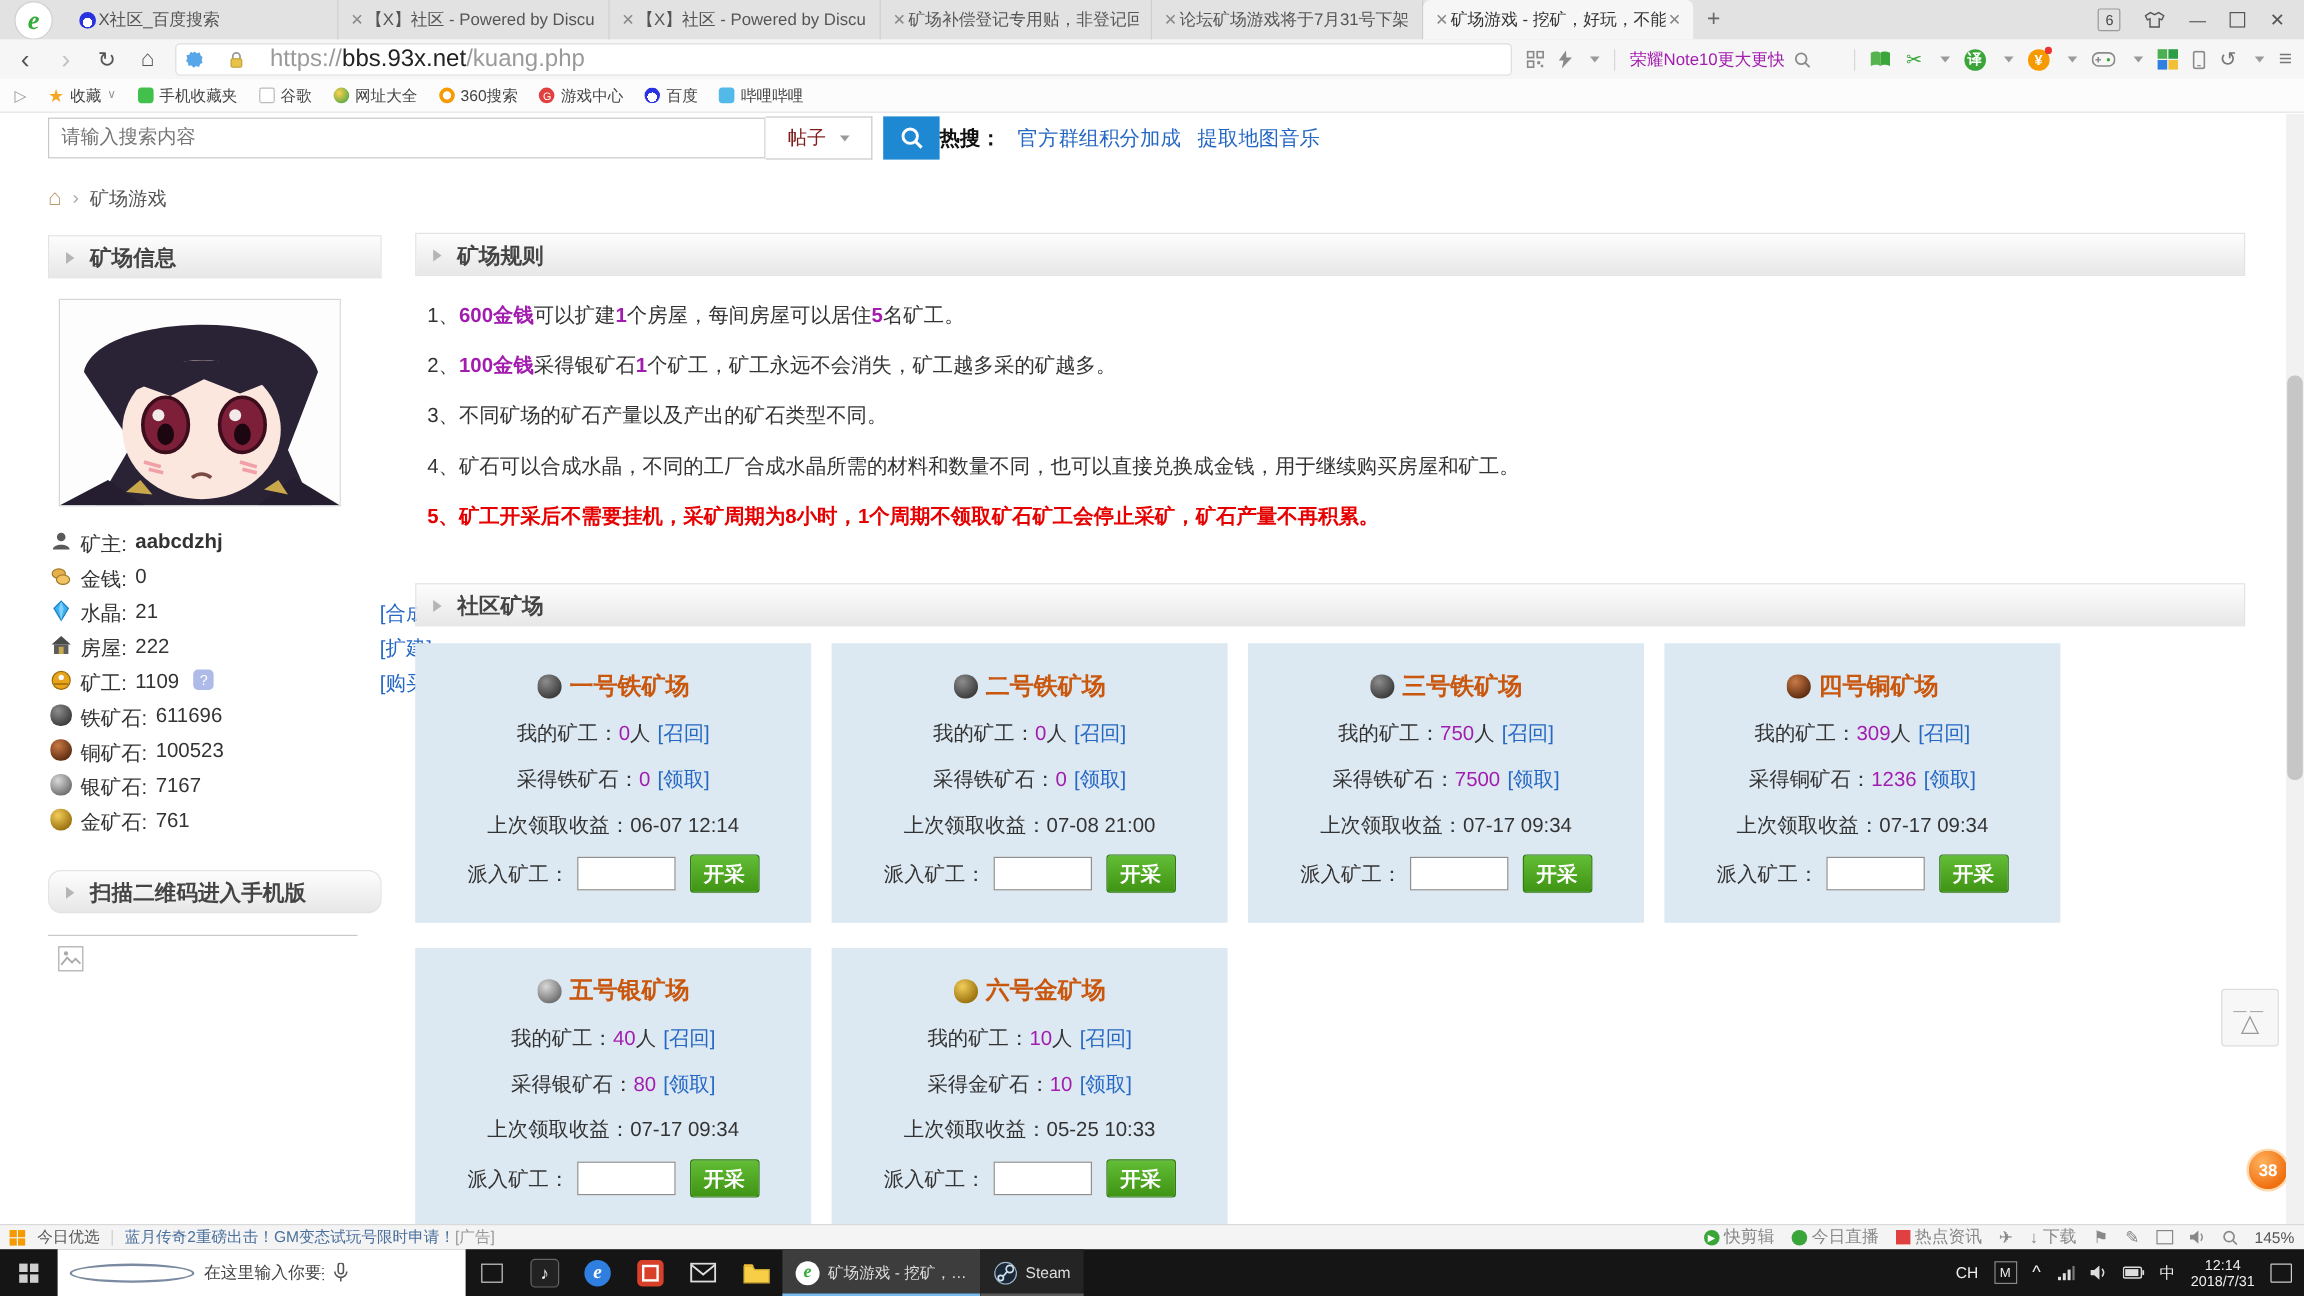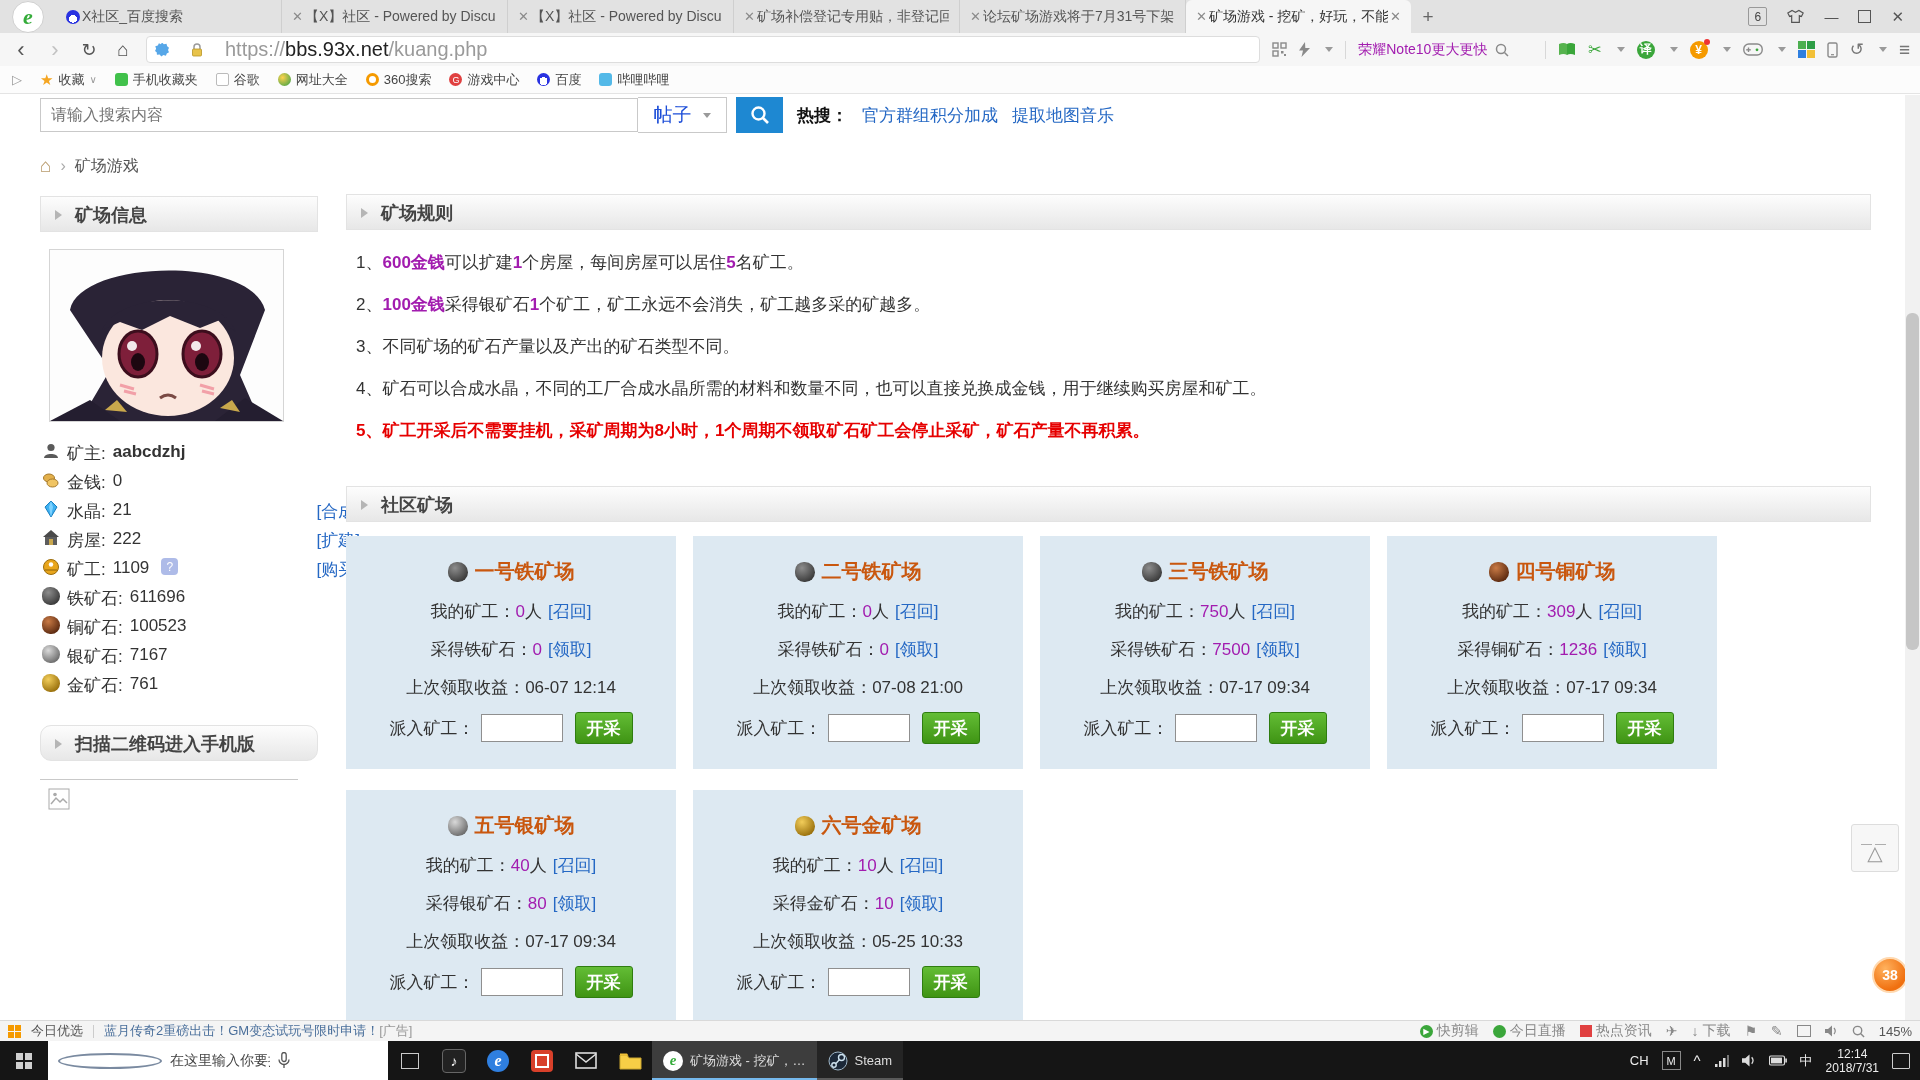--- a/index.html
+++ b/index.html
@@ -52,24 +52,24 @@
   .bm{display:flex;align-items:center;gap:5px;}
   .bm .dot{width:13px;height:13px;border-radius:50%;flex:none;}
   .star{color:#f5a623;font-size:15px;}
   .vee{color:#999;font-size:10px;}
   
   #page{position:absolute;left:0;top:95px;width:1920px;height:925px;background:#fff;overflow:hidden;}
   #searchrow{position:absolute;left:40px;top:0;display:flex;align-items:center;height:40px;}
   #forum-search{width:576px;height:32px;border:1px solid #c9c9c9;font-size:16px;padding:0 10px;
     color:#333;outline:none;}
   #cat-select{height:34px;width:88px;border:1px solid #c9c9c9;border-left:none;background:#fff;
-    display:flex;align-items:center;justify-content:center;gap:8px;color:#1d4ed8;font-size:19px;}
+    display:flex;align-items:center;justify-content:center;gap:8px;color:#7f1d1d;font-size:16px;}
   #search-btn{width:47px;height:36px;background:#1e88d2;margin-left:9px;display:flex;
     align-items:center;justify-content:center;border:none;}
-  .hot{margin-left:14px;display:flex;align-items:center;gap:14px;font-size:17px;}
+  .hot{display:flex;align-items:center;gap:14px;font-size:17px;}
   .hot b{color:#111;}
   a.blue{color:#2568c4;text-decoration:none;}
   #breadcrumb{position:absolute;left:40px;top:60px;display:flex;align-items:center;gap:9px;
     font-size:16px;color:#555;}
   .home-ico{color:#b89a6c;font-size:19px;}
   .crumb-sep{color:#aaa;}
   .sec-h{height:36px;line-height:36px;background:linear-gradient(#fdfdfd,#e7e7e7);
     border:1px solid #e3e3e3;font-weight:bold;font-size:18px;color:#444;padding-left:34px;
     position:relative;box-sizing:border-box;}
   .sec-arrow{position:absolute;left:14px;top:13px;width:0;height:0;border-top:5px solid transparent;

